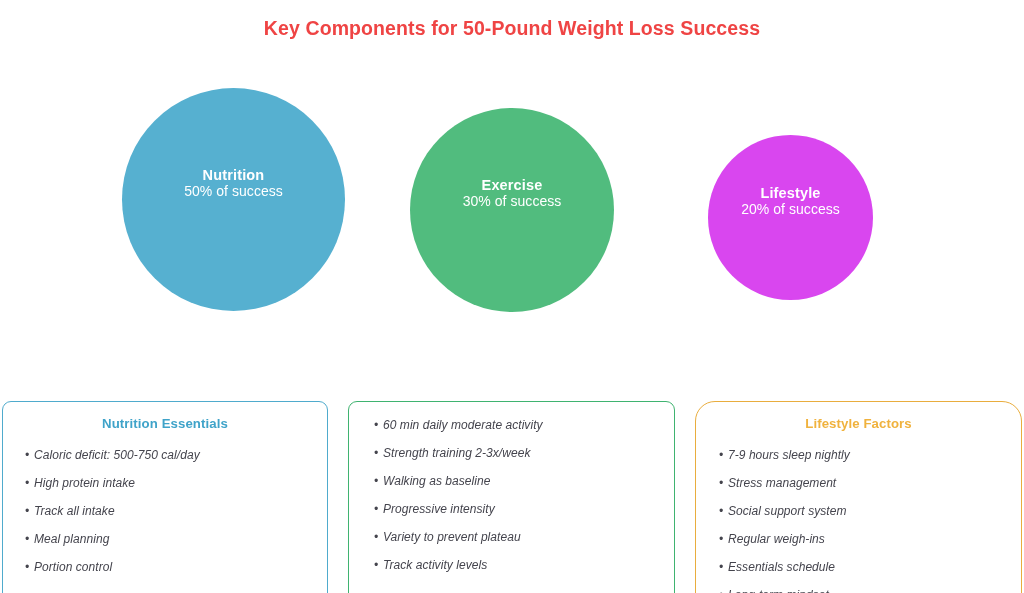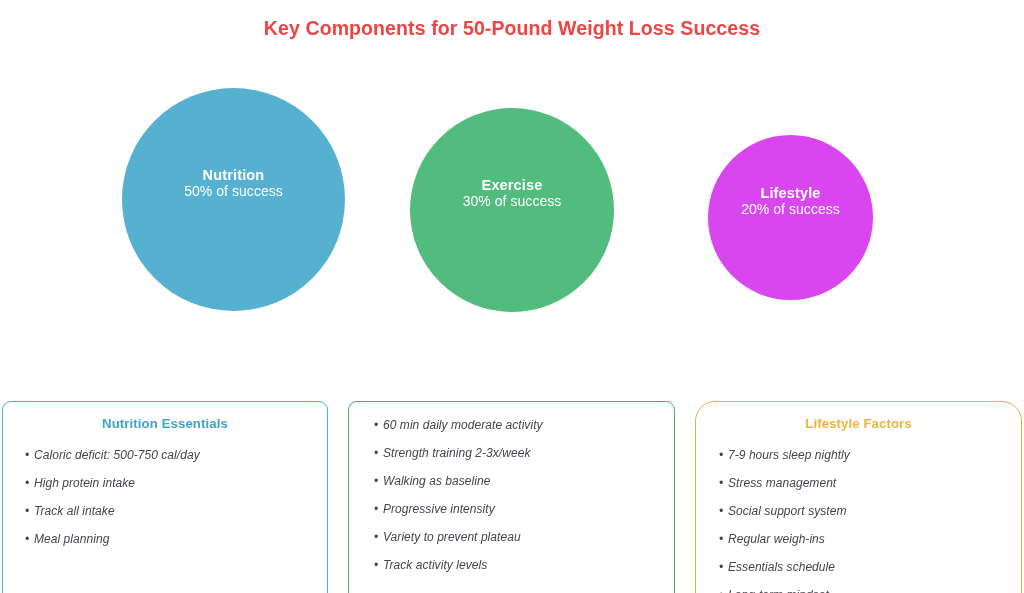--- a/index.html
+++ b/index.html
@@ -202,20 +202,21 @@
 
 <div id="cards-row">
 
   <div class="detail-card" id="card-nutrition">
     <div class="card-heading" style="color: rgb(63, 163, 201);">Nutrition Essentials</div>
     <ul class="card-list">
       <li><span class="bullet-glyph">•</span><span>Caloric deficit: 500-750 cal/day</span></li>
       <li><span class="bullet-glyph">•</span><span>High protein intake</span></li>
       <li><span class="bullet-glyph">•</span><span>Track all intake</span></li>
       <li><span class="bullet-glyph">•</span><span>Meal planning</span></li>
+      <li><span class="bullet-glyph">•</span><span>Portion control</span></li>
     </ul>
   </div>
 
   <div class="detail-card" id="card-exercise">
     <ul class="card-list">
       <li><span class="bullet-glyph">•</span><span>60 min daily moderate activity</span></li>
       <li><span class="bullet-glyph">•</span><span>Strength training 2-3x/week</span></li>
       <li><span class="bullet-glyph">•</span><span>Walking as baseline</span></li>
       <li><span class="bullet-glyph">•</span><span>Progressive intensity</span></li>
       <li><span class="bullet-glyph">•</span><span>Variety to prevent plateau</span></li>

